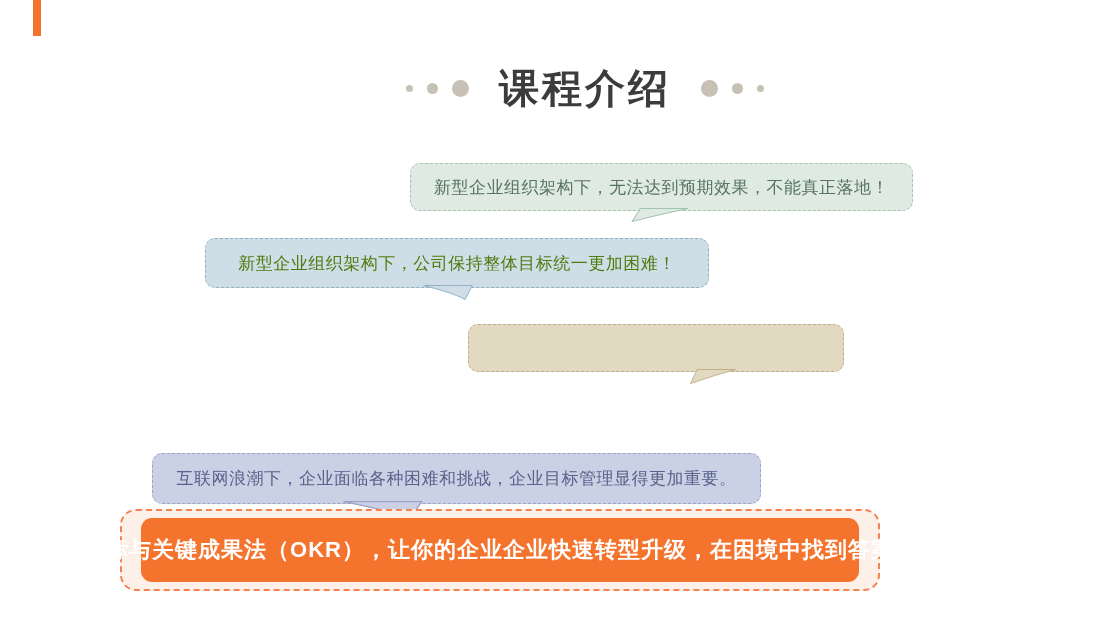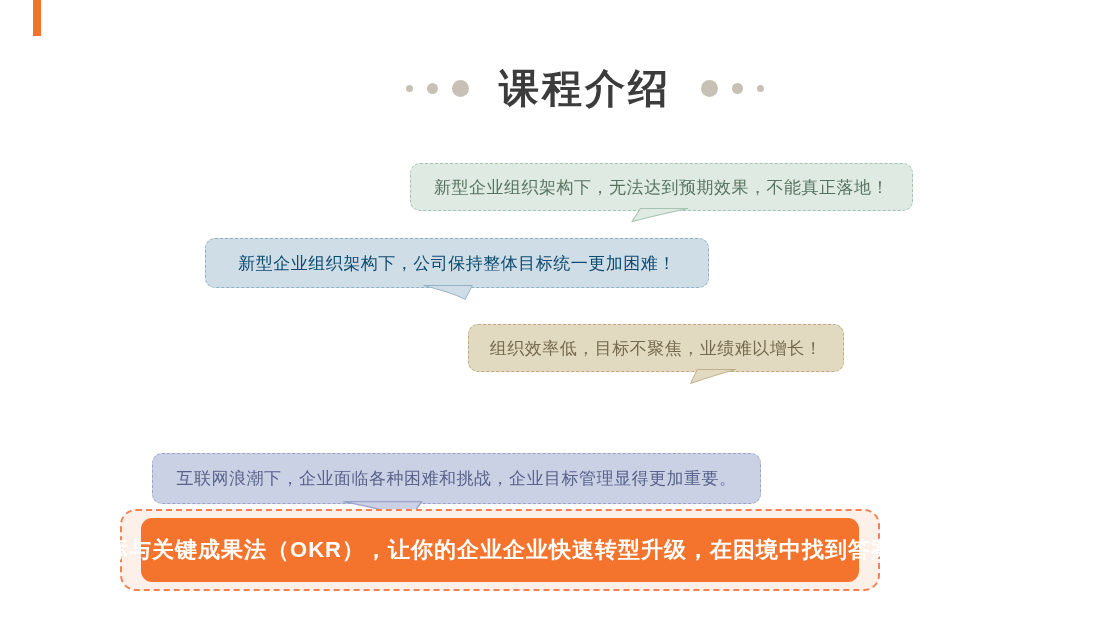--- a/index.html
+++ b/index.html
@@ -81,21 +81,21 @@
     margin-top: -2px;
     display: block;
   }
 
   .bubble.b1 { left: 410px; top: 163px; width: 503px; height: 48px;
                background: #dfeae3; border-color: #a3c4b0; color: #577460; }
   .bubble.b1 .tail { left: 218px; width: 62px; height: 14px; }
   .bubble.b1 .tail path { fill: #dfeae3; stroke: #a3c4b0; }
 
   .bubble.b2 { left: 205px; top: 238px; width: 504px; height: 50px;
-               background: #cfdde6; border-color: #8fb0c2; color: #0c4a6e; }
+               background: #cfdde6; border-color: #8fb0c2; color: #4d7c0f; }
   .bubble.b2 .tail { left: 215px; width: 54px; height: 15px; }
   .bubble.b2 .tail path { fill: #cfdde6; stroke: #8fb0c2; }
 
   .bubble.b3 { left: 468px; top: 324px; width: 376px; height: 48px;
                background: #e2d9c1; border-color: #bcab84; color: #746a4d; }
   .bubble.b3 .tail { left: 219px; width: 50px; height: 15px; }
   .bubble.b3 .tail path { fill: #e2d9c1; stroke: #bcab84; }
 
   .bubble.b4 { left: 152px; top: 410px; width: 609px; height: 51px;
                background: #cbd1e5; border-color: #9aa3c7; color: #58628a; margin-top: 43px; }
@@ -159,21 +159,20 @@
   </div>
 
   <div class="bubble b2">
     <span>新型企业组织架构下，公司保持整体目标统一更加困难！</span>
     <svg class="tail" viewBox="0 0 60 15" preserveAspectRatio="none">
       <path d="M3,0.5 C20,4.5 38,9 49,14.5 L57,0.5 Z" stroke-width="1"></path>
     </svg>
   </div>
 
   <div class="bubble b3">
-    <span>组织效率低，目标不聚焦，业绩难以增长！</span>
     <svg class="tail" viewBox="0 0 60 15" preserveAspectRatio="none">
       <path d="M11,0.5 L3,14.5 C22,9 40,4.5 57,0.5 Z" stroke-width="1"></path>
     </svg>
   </div>
 
   <div class="bubble b4">
     <span>互联网浪潮下，企业面临各种困难和挑战，企业目标管理显得更加重要。</span>
     <svg class="tail" viewBox="0 0 60 15" preserveAspectRatio="none">
       <path d="M3,0.5 C20,4.5 38,9 49,14.5 L57,0.5 Z" stroke-width="1"></path>
     </svg>

